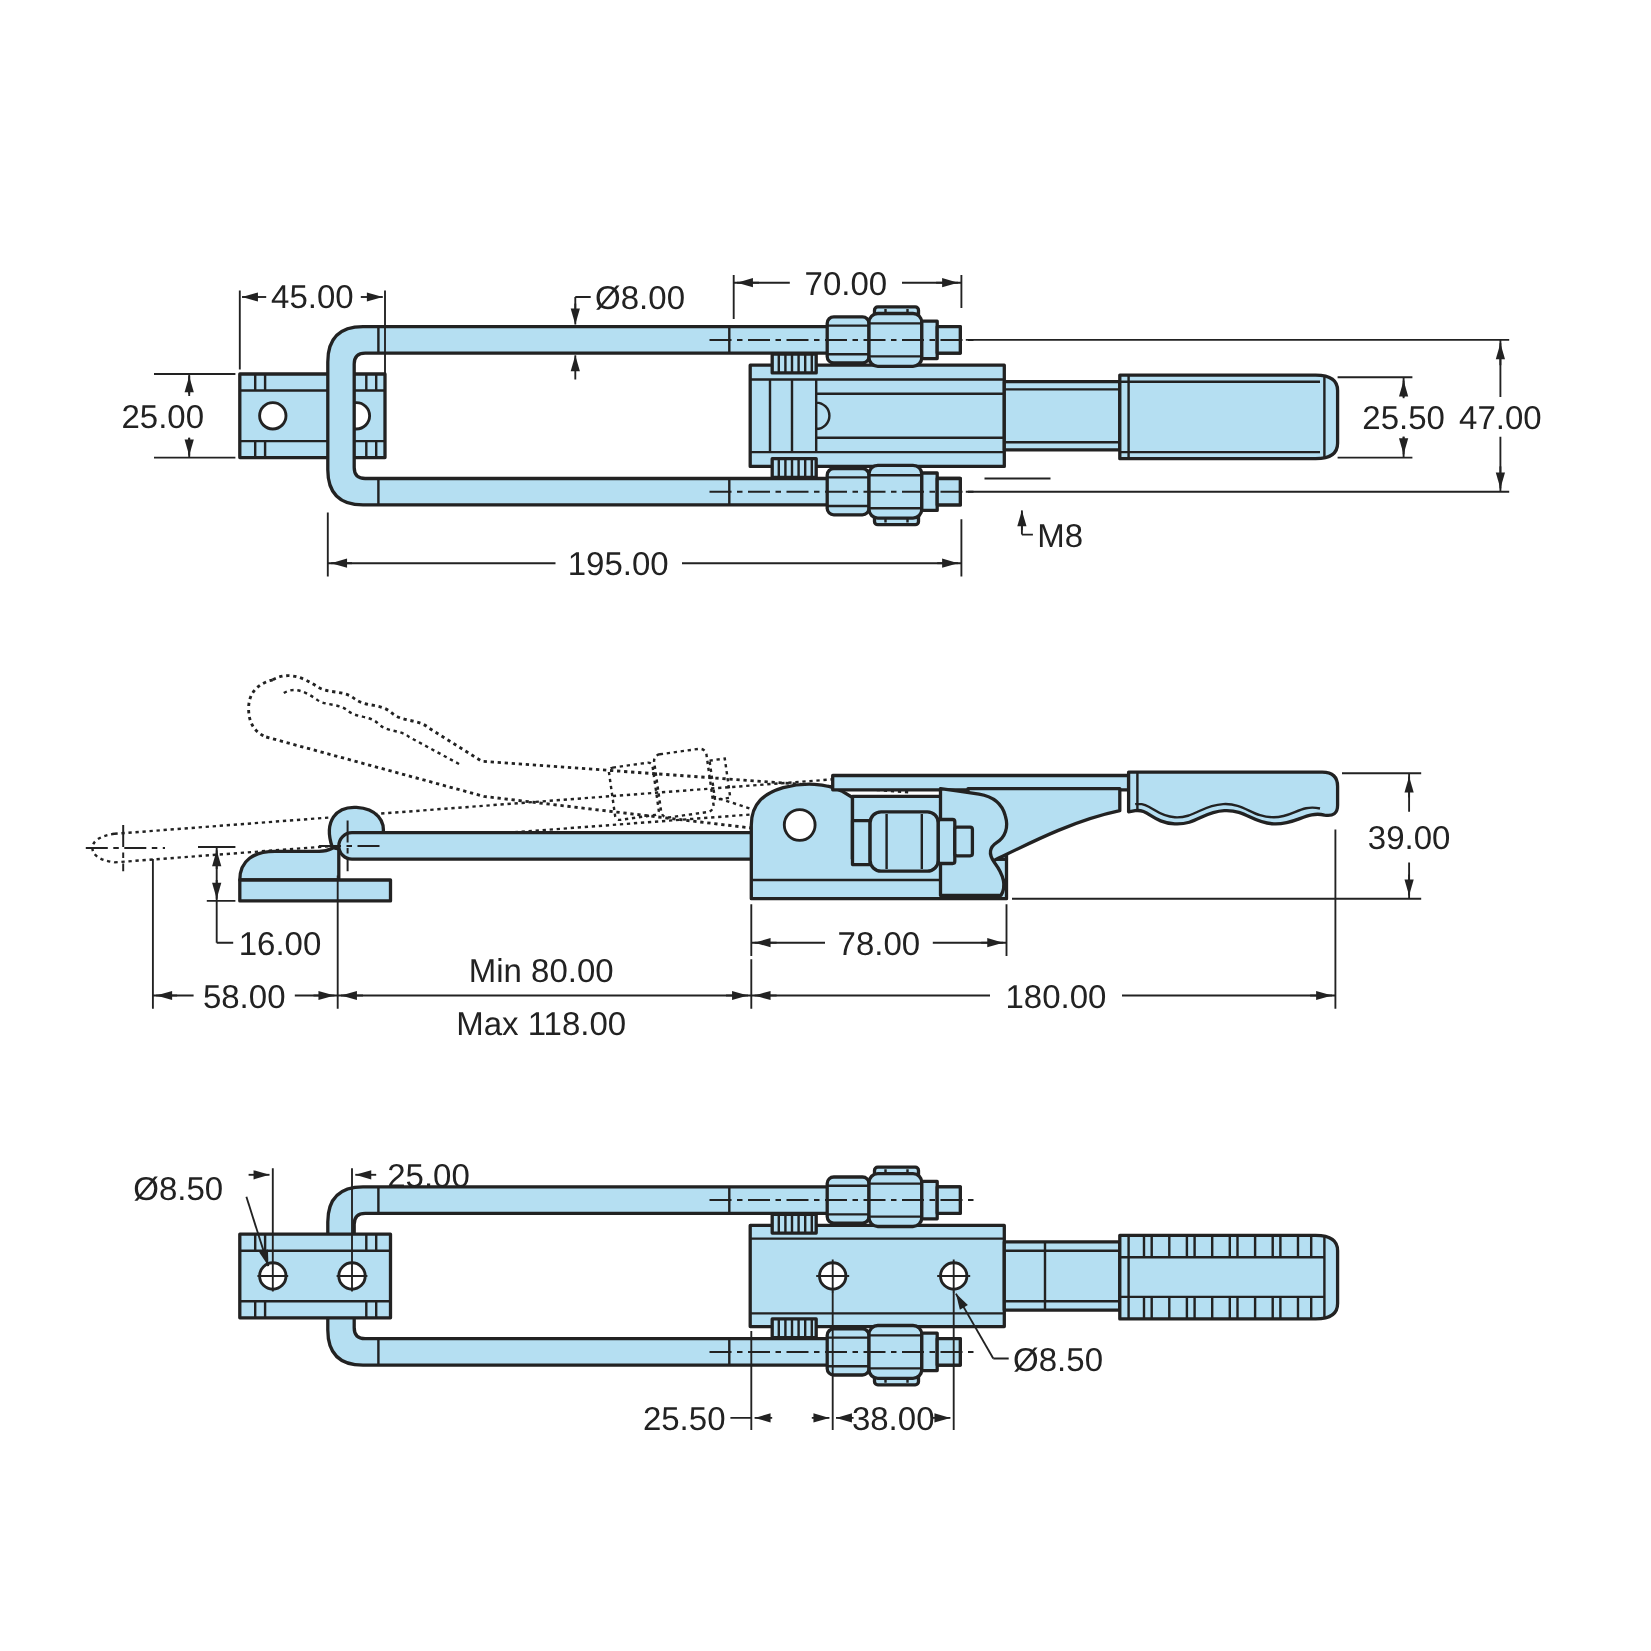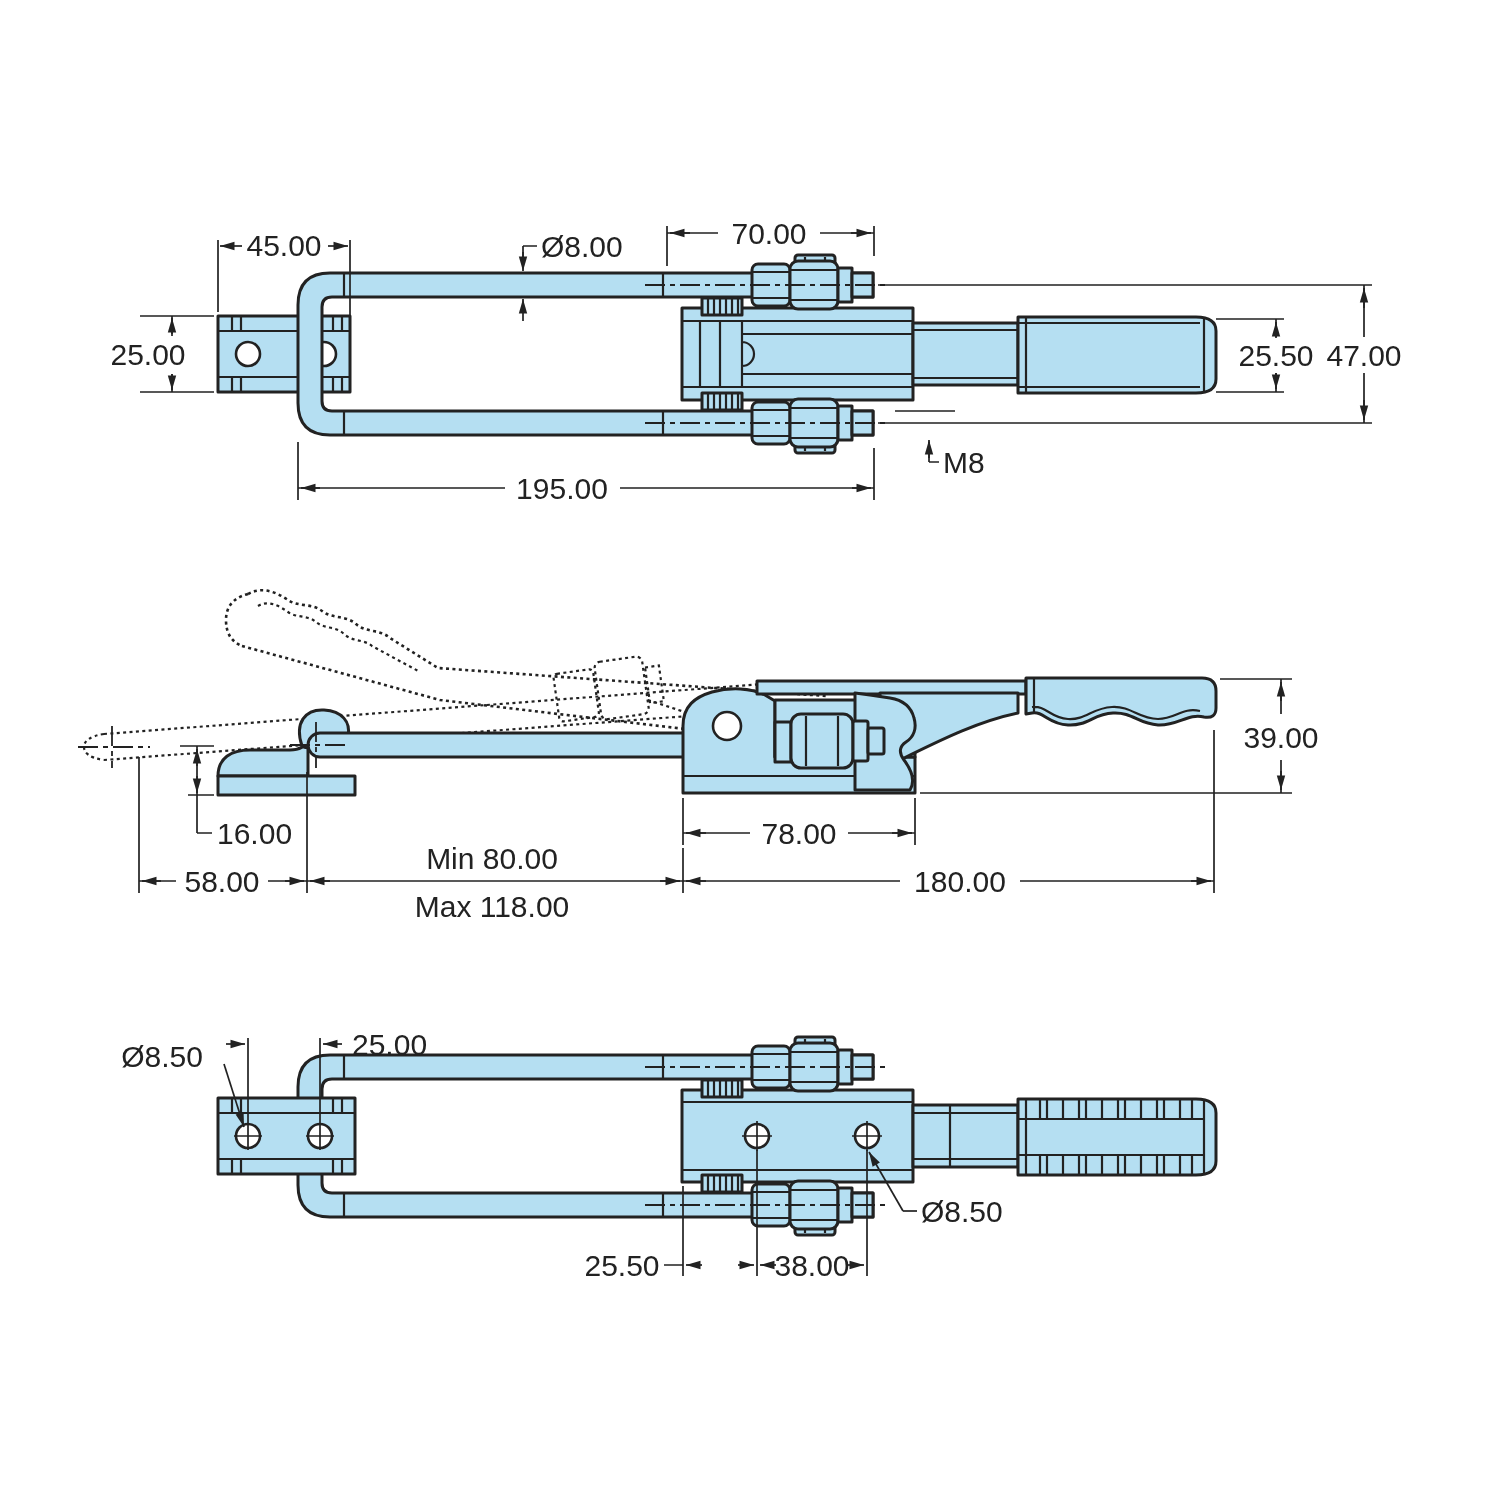--- a/index.html
+++ b/index.html
@@ -1,16 +1,16 @@
 <!DOCTYPE html>
 <html><head>
 <meta charset="utf-8">
 <style>
   html,body{margin:0;padding:0;background:#fff;}
-  .stage{width:1501px;height:1311px;background:#fff;position:relative;overflow:hidden;}
+  .stage{width:1501px;height:1311px;background:#fff;position:relative;overflow:hidden;margin-top:24px;}
   svg{display:block;}
   svg text{font-family:"Liberation Sans","DejaVu Sans",sans-serif;font-size:30px;fill:#222;text-anchor:middle;}
   svg text.ts{text-anchor:start;}
   .p{fill:#B5DFF2;stroke:#222;stroke-width:3;stroke-linejoin:round;}
   .pw{fill:#fff;stroke:#222;stroke-width:2.6;}
   .i{fill:none;stroke:#222;stroke-width:2.2;}
   .t{fill:none;stroke:#222;stroke-width:1.7;}
   .cl{fill:none;stroke:#222;stroke-width:1.8;stroke-dasharray:20 5 5 5;}
   .dot{fill:none;stroke:#222;stroke-width:2.6;stroke-dasharray:3 3.4;}
   .dotf{fill:none;stroke:#222;stroke-width:2.2;stroke-dasharray:3 3.4;}

